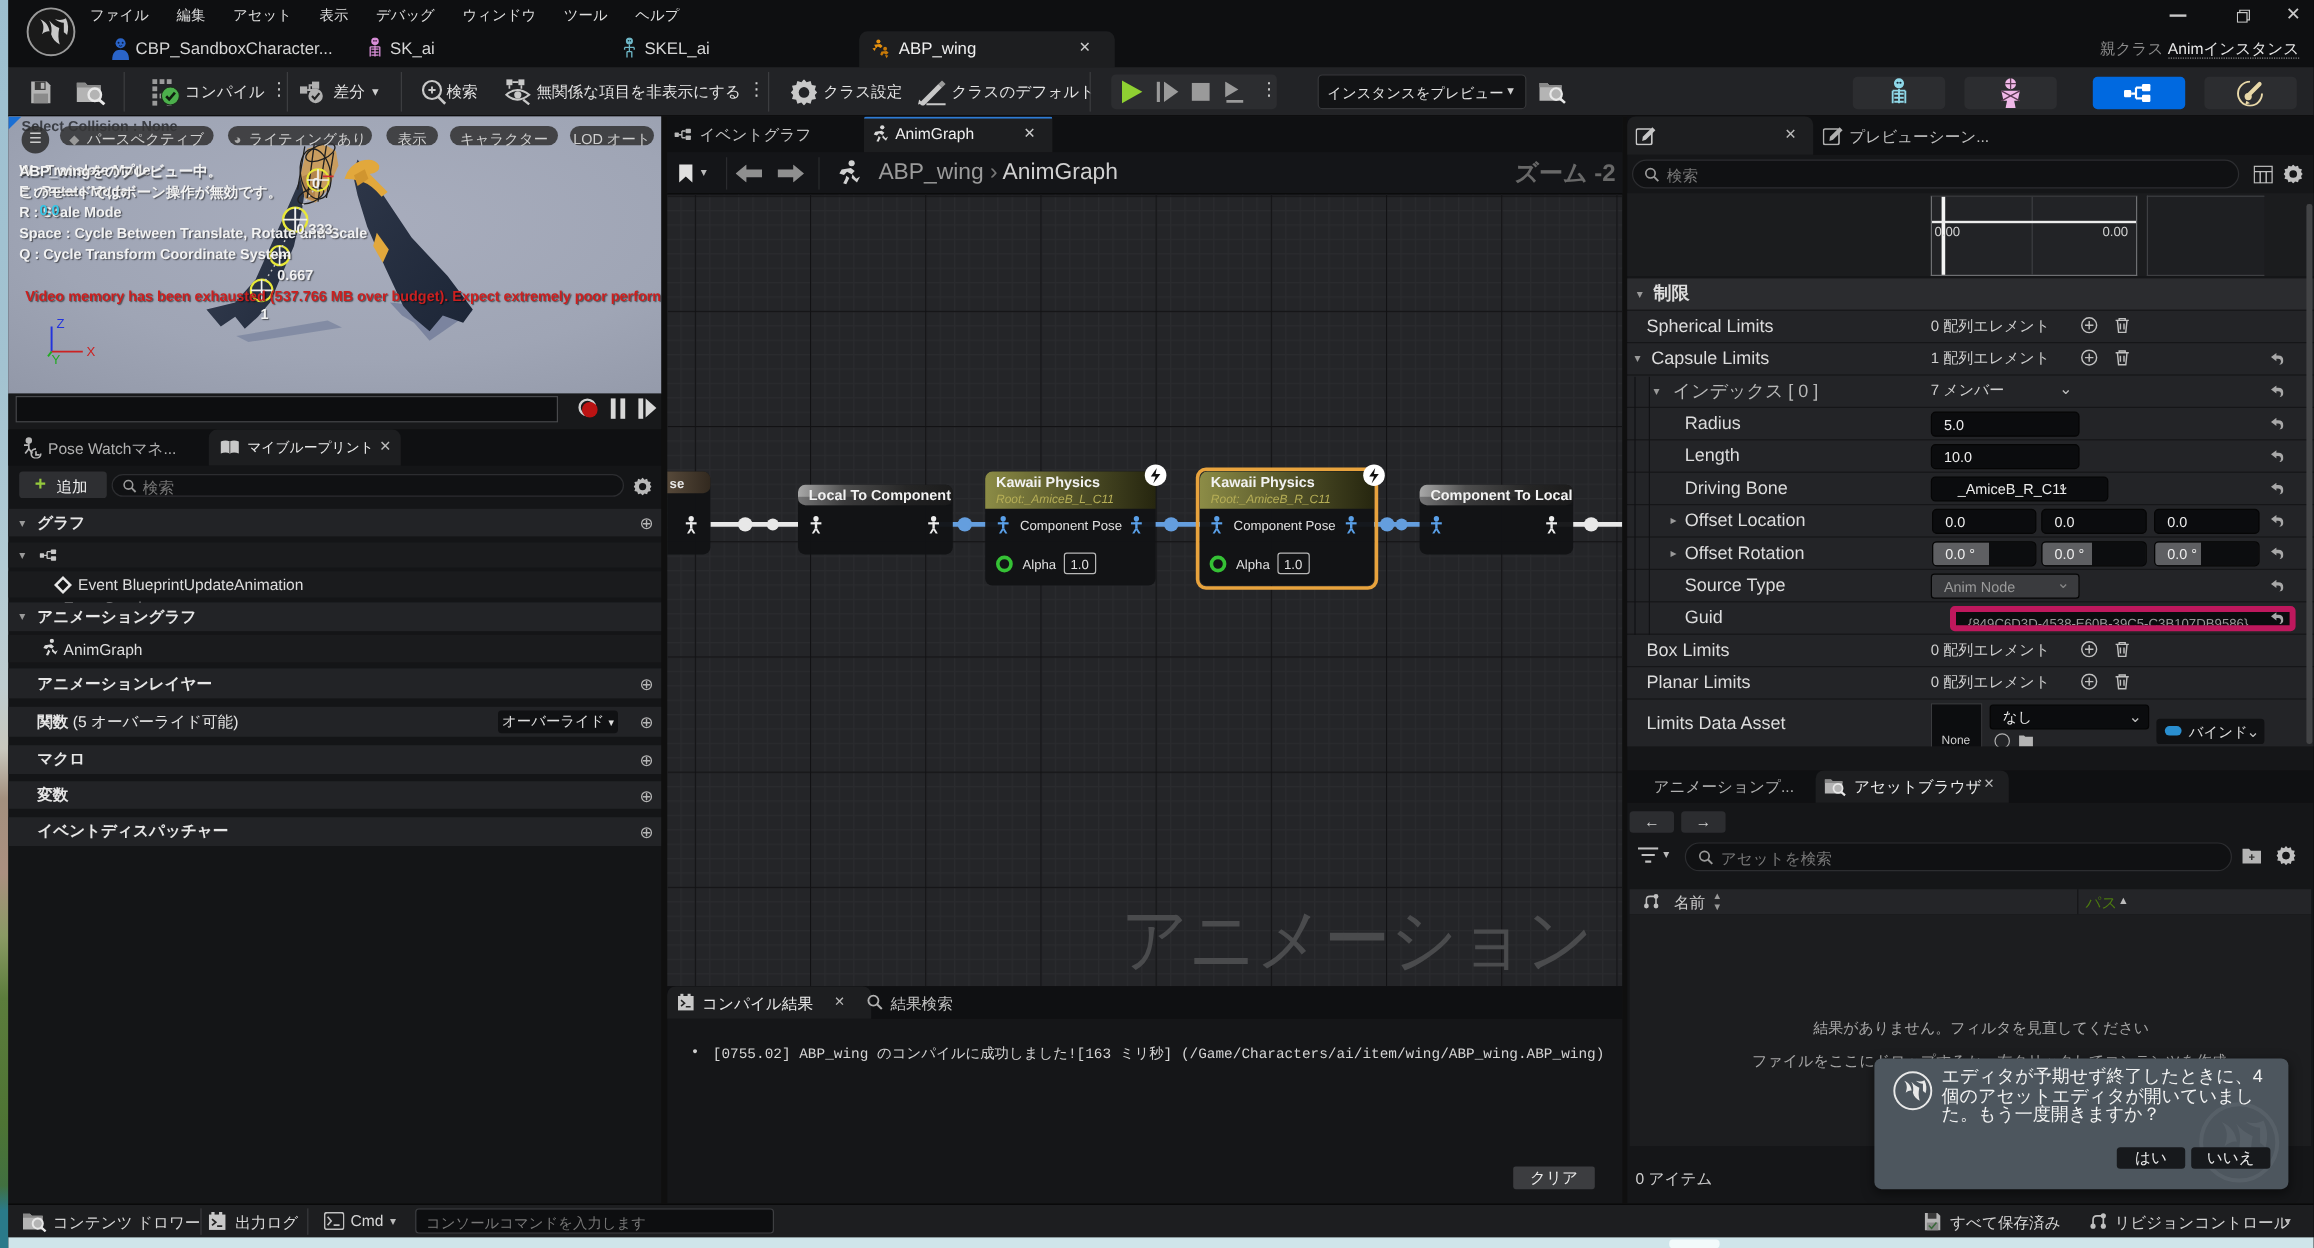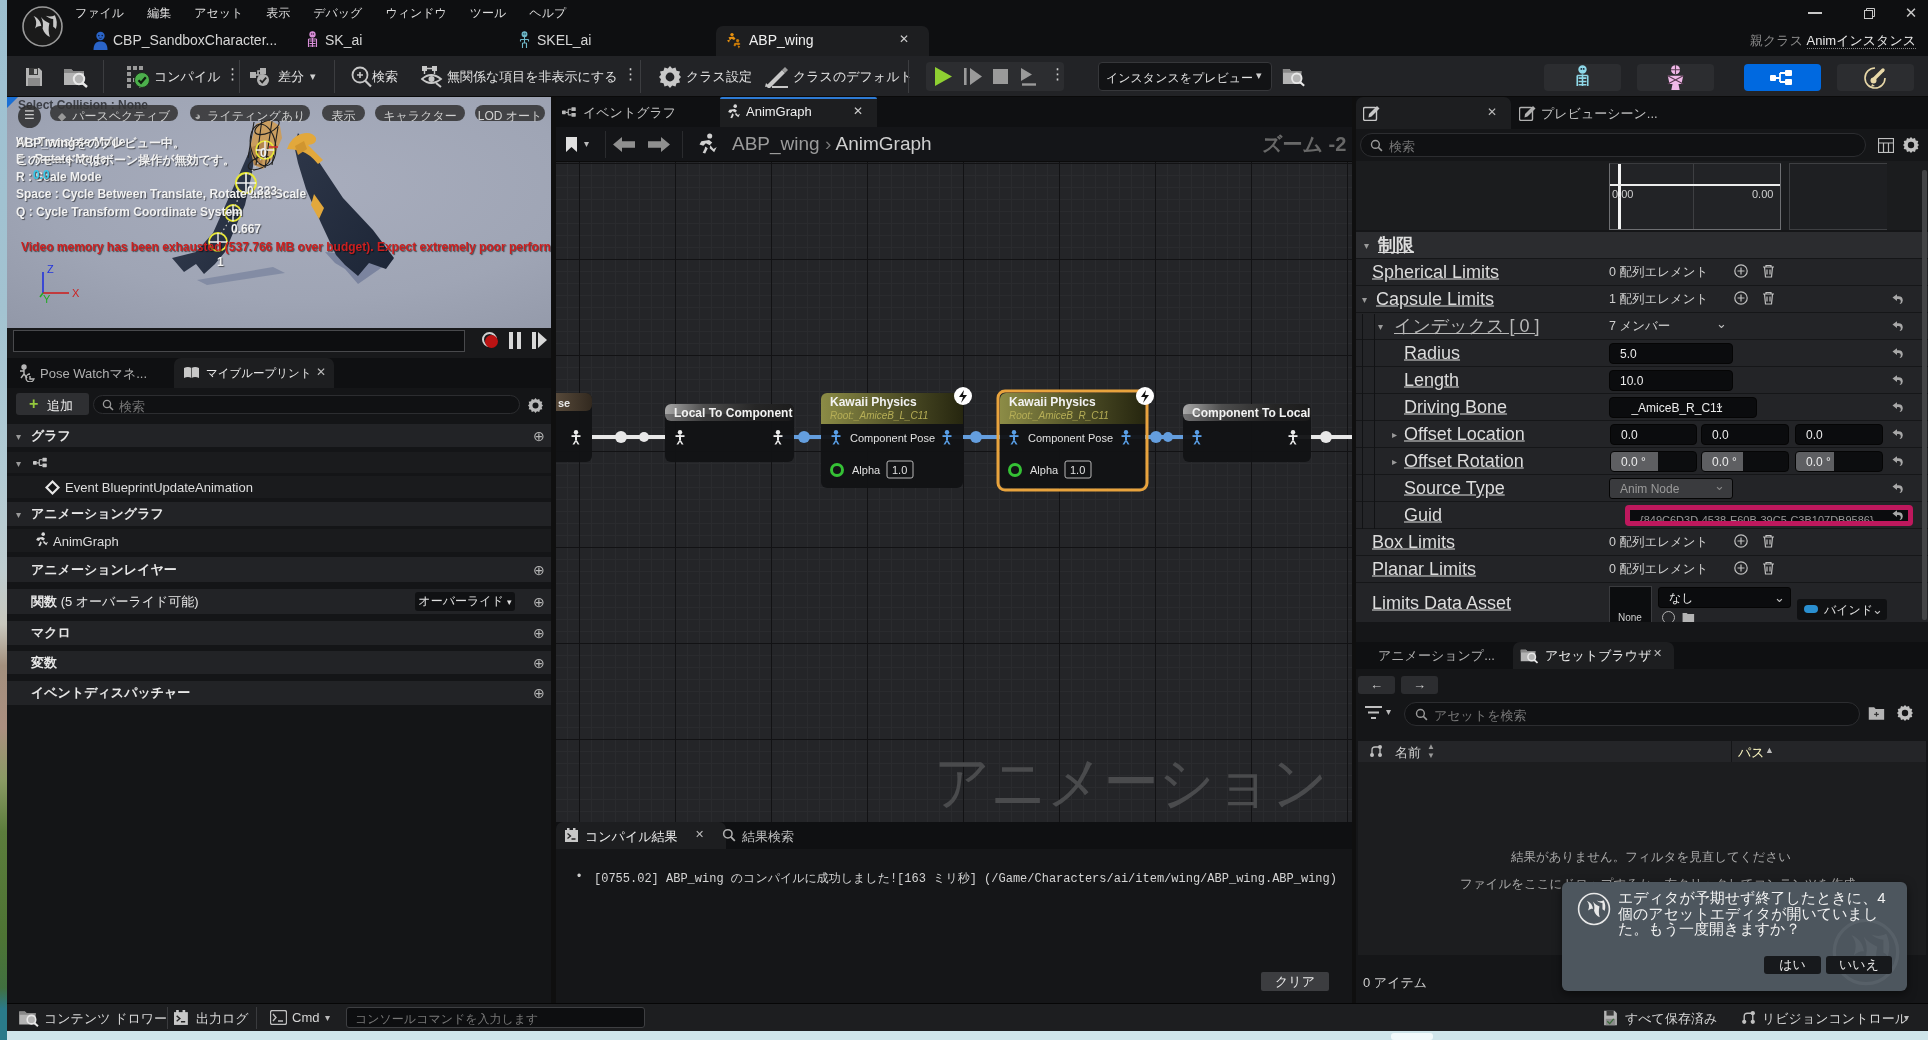--- a/index.html
+++ b/index.html
@@ -50,21 +50,21 @@
 .vptext { position:absolute; font-size:12px; font-weight:bold; color:#f2f2f2; text-shadow:1px 1px 1px rgba(0,0,0,0.55); white-space:nowrap; }
 .mbh { position:absolute; left:0; width:544px; background:#222326; }
 .mbh .hlb { position:absolute; left:24px; top:50%; transform:translateY(-50%); font-size:13px; color:#e6e6e6; font-weight:bold; white-space:nowrap; }
 .mbh .tri { position:absolute; left:9px; top:50%; transform:translateY(-50%); font-size:10px; color:#9a9a9a; }
 .mbh .plus { position:absolute; left:526px; top:50%; transform:translateY(-50%); font-size:14px; color:#b4b4b4; font-weight:normal; }
 .mbi { position:absolute; left:0; width:544px; background:#1a1b1d; }
 .mbi .tri { position:absolute; top:50%; transform:translateY(-50%); font-size:10px; color:#9a9a9a; }
 .mbi .ilb { position:absolute; top:50%; transform:translateY(-50%); font-size:13px; color:#dedede; white-space:nowrap; }
 .drow { position:absolute; left:0; width:572px; background:#232427; }
 .drow .tri { position:absolute; top:50%; transform:translateY(-50%); font-size:10px; color:#9a9a9a; }
-.dlbl { position:absolute; top:50%; transform:translateY(-50%); font-size:18px; color:#dcdcdc; white-space:nowrap;text-decoration:underline; }
+.dlbl { position:absolute; top:50%; transform:translateY(-50%); font-size:15px; color:#dcdcdc; white-space:nowrap; }
 .dval { position:absolute; top:50%; transform:translateY(-50%); font-size:12.5px; color:#cfcfcf; white-space:nowrap; }
 .dbox { position:absolute; top:3px; height:21px; background:#0b0c0e; border:1px solid #050505; border-radius:4px; color:#ececec; font-size:12px; line-height:20px; padding-left:10px; white-space:nowrap; overflow:hidden; }
 .rotb { background:linear-gradient(90deg, #5e5f62 0 55%, #0c0d0f 55%); }
 .dchev { position:absolute; top:3px; font-size:13px; color:#c0c0c0; }
 .dicn { position:absolute; top:5px; width:16px; height:16px; }
 .drst { position:absolute; left:536px; top:8px; width:11px; height:10px; }
 #toast { position:absolute; left:206px; top:252px; width:345px; height:109px; background:#4d565e; border-radius:6px; box-shadow:0 3px 10px rgba(0,0,0,0.5); }
 .tbtn { position:absolute; top:74px; width:57px; height:18px; background:#17191c; border-radius:3px; color:#ececec; font-size:13px; text-align:center; line-height:18px; }
 </style>
 </head>
@@ -871,21 +871,21 @@
         <g fill="#c0c0c0">
           <circle cx="3" cy="11" r="2"></circle>
           <circle cx="11" cy="3" r="2"></circle>
           <circle cx="11" cy="11" r="2"></circle>
           <path d="M3 11 V6 Q3 3 6 3 H11 M11 3 V11" fill="none" stroke="#c0c0c0" stroke-width="1.3"></path>
         </g>
       </svg>
   <div class="abs" style="left:39px;top:114px;font-size:13px;color:#cfcfcf;">名前</div>
   <div class="abs" style="left:71px;top:112px;font-size:8px;color:#999;">▲<br>▼</div>
   <div class="abs" style="left:375px;top:111px;width:1px;height:21px;background:#141517;"></div>
-  <div class="abs" style="left:382px;top:114px;font-size:13px;color:#fef9c3;">パス</div>
+  <div class="abs" style="left:382px;top:114px;font-size:13px;color:#4d7c0f;">パス</div>
   <div class="abs" style="left:409px;top:115px;font-size:9px;color:#bbb;">▲</div>
   <div class="abs" style="left:2px;top:132px;width:568px;height:193px;background:#1c1d1f;"></div>
   <div class="abs nw" style="left:155px;top:219px;font-size:12.5px;color:#a8a8a8;">結果がありません。フィルタを見直してください</div>
   <div class="abs nw" style="left:104px;top:246px;font-size:12.5px;color:#a8a8a8;">ファイルをここにドロップするか、右クリックしてコンテンツを作成</div>
   <div class="abs nw" style="left:7px;top:344px;font-size:13px;color:#cfcfcf;">0 アイテム</div>
   <div id="toast">
         <svg class="abs" style="right:6px;bottom:4px;opacity:0.07" width="70" height="70" viewBox="0 0 43 43">
           <circle cx="21.5" cy="21.5" r="19.5" fill="none" stroke="#dfe3e6" stroke-width="2"></circle>
           <g fill="#dfe3e6">
             <path d="M12.5 11 C15.5 14.5 16 18.5 14 23.5 C16.5 21.5 18.5 20.8 20.3 21.2 C19.7 16.8 17.3 13 12.5 11 Z"></path>

